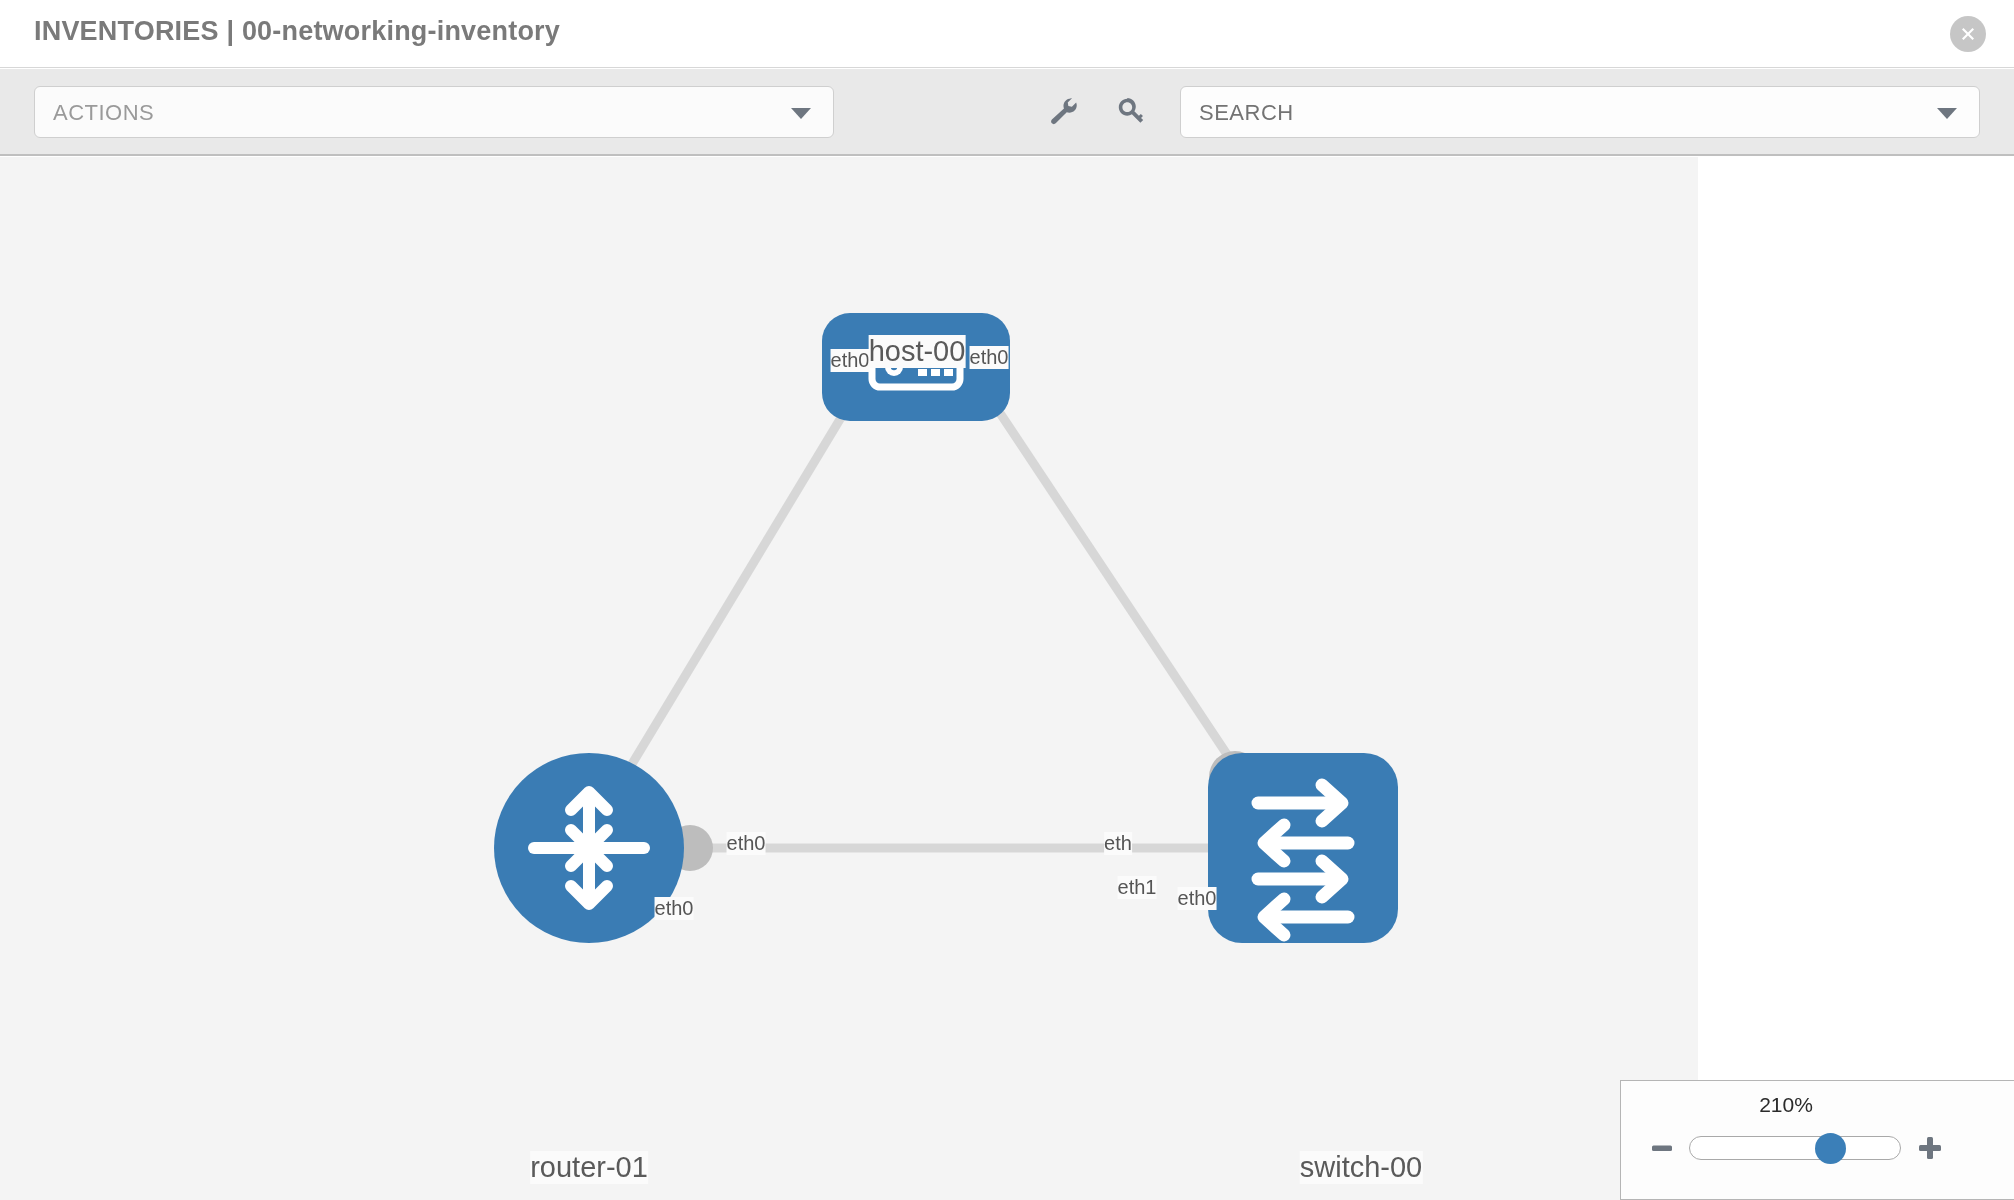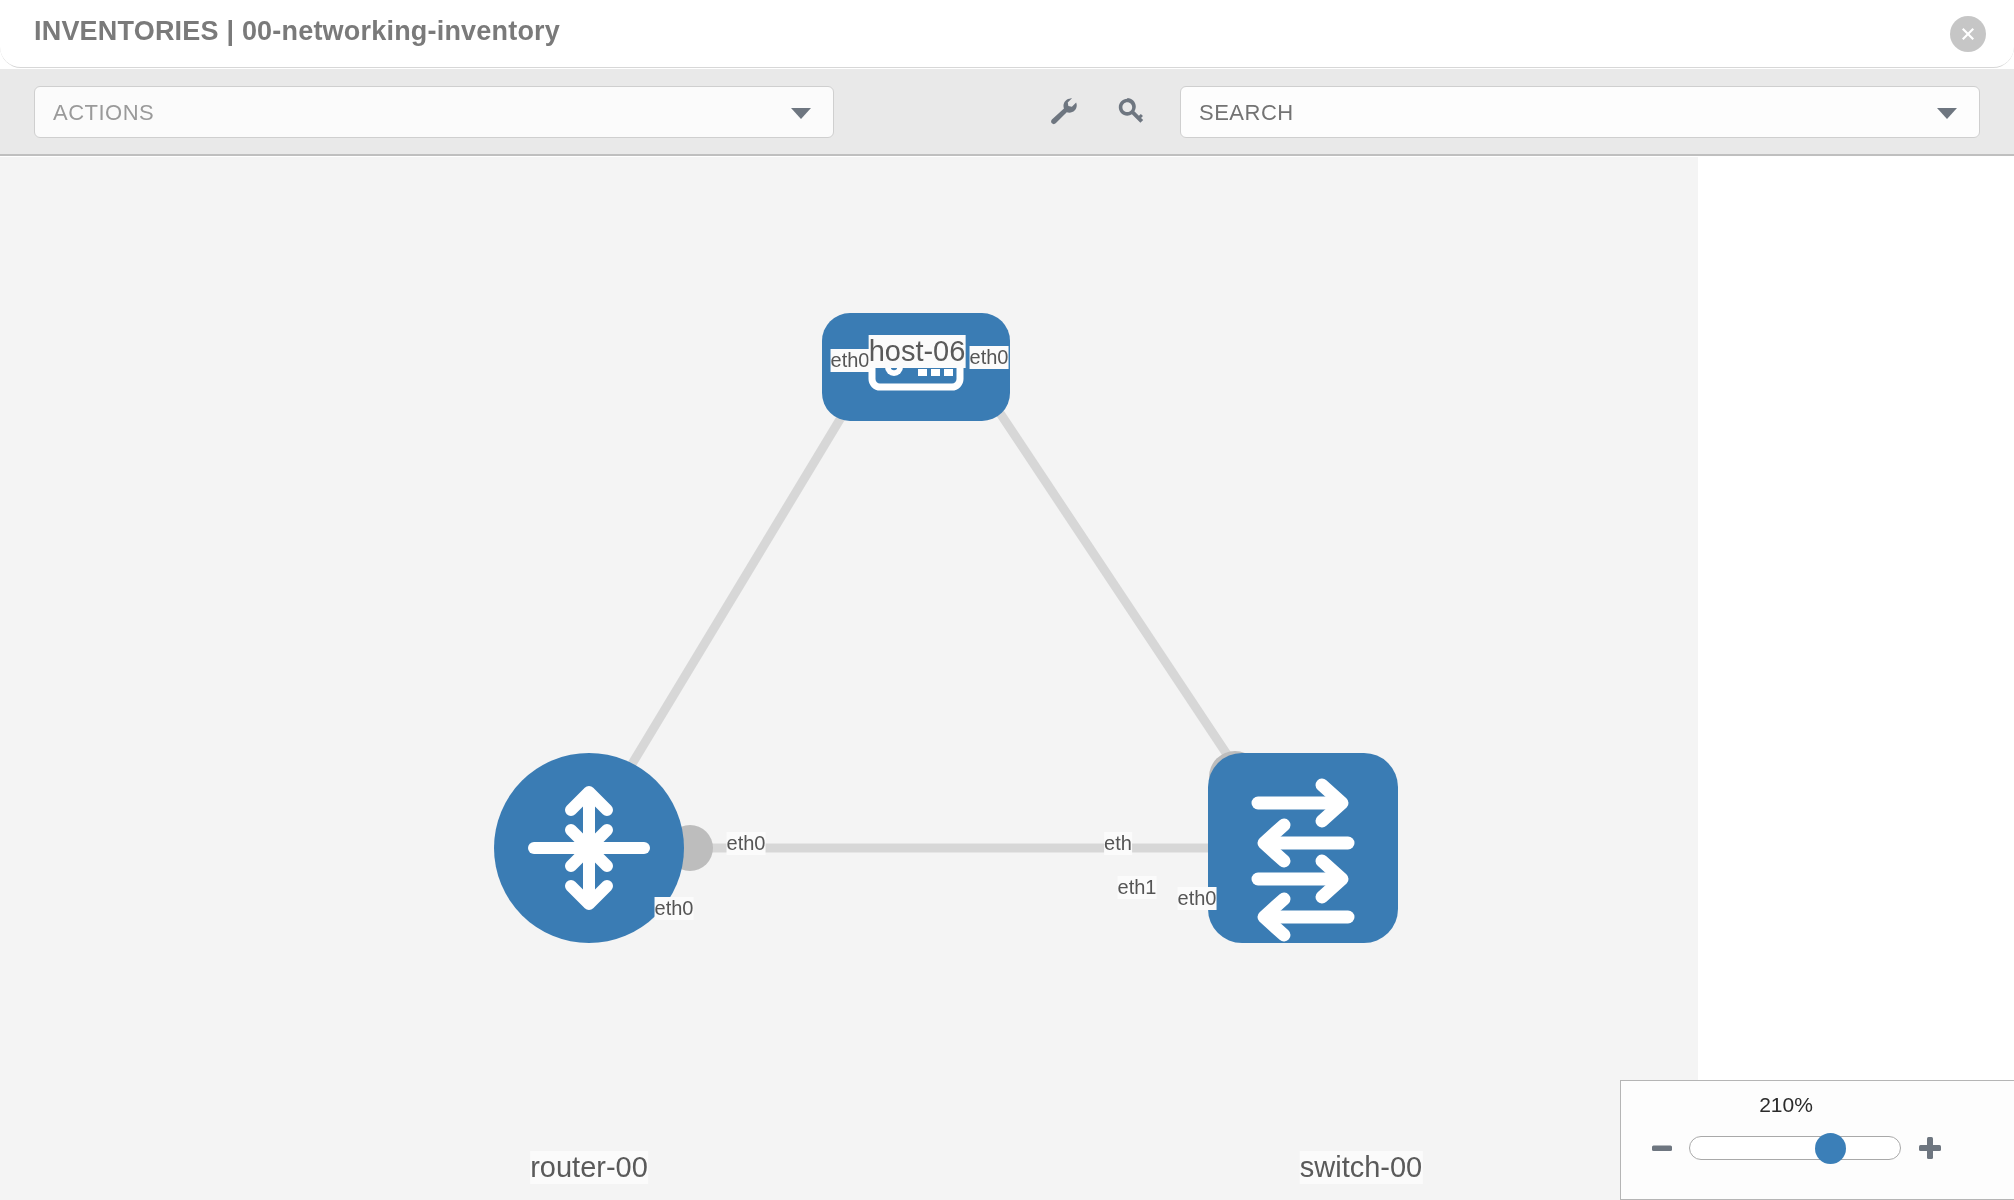--- a/index.html
+++ b/index.html
@@ -10,21 +10,20 @@
     overflow: hidden;
   }
   #app { position: relative; width: 2014px; height: 1200px; }
 
   
   .header {
     position: absolute; left: 0; top: 0;
     width: 2014px; height: 68px;
     background: #ffffff;
     border-bottom: 1px solid #d7d7d7;
-    border-radius: 21px;
   }
   .page-title {
     position: absolute; left: 34px; top: 16px;
     font-size: 27px; font-weight: bold;
     color: #7a7a7a; letter-spacing: 0.2px;
     white-space: nowrap;
   }
   .close-btn {
     position: absolute; right: 28px; top: 16px;
     width: 36px; height: 36px; border-radius: 50%;
@@ -246,31 +245,31 @@
           <line x1="1258" y1="722" x2="1340" y2="722"></line>
           <polyline points="1322,704 1342,722 1322,740"></polyline>
 
           <line x1="1348" y1="760" x2="1266" y2="760"></line>
           <polyline points="1284,742 1264,760 1284,778"></polyline>
         </g>
       </g>
     </svg>
 
     <div class="iface-label" style="left:850px; top:192px;">eth0</div>
-    <div class="node-label" style="left:917px; top:178px;">host-06</div>
+    <div class="node-label" style="left:917px; top:178px;">host-00</div>
     <div class="iface-label" style="left:989px; top:189px;">eth0</div>
 
     <div class="iface-label" style="left:674px; top:740px;">eth0</div>
     <div class="iface-label" style="left:1197px; top:730px;">eth0</div>
 
     <div class="iface-label" style="left:746px; top:675px;">eth0</div>
     <div class="iface-label" style="left:1118px; top:675px;">eth</div>
     <div class="iface-label" style="left:1137px; top:675px;margin-top:44px;">eth1</div>
 
-    <div class="node-label" style="left:589px; top:994px;">router-00</div>
+    <div class="node-label" style="left:589px; top:994px;">router-01</div>
     <div class="node-label" style="left:1361px; top:994px;">switch-00</div>
   </div>
 
   <div class="zoom-panel">
     <div class="zoom-value">210%</div>
     <div class="zoom-row">
       <div class="zoom-minus">
         <svg width="26" height="26" viewBox="0 0 26 26" aria-hidden="true">
           <rect x="3" y="10.5" width="20" height="5.5" rx="1.5" fill="#6e7680"></rect>
         </svg>

